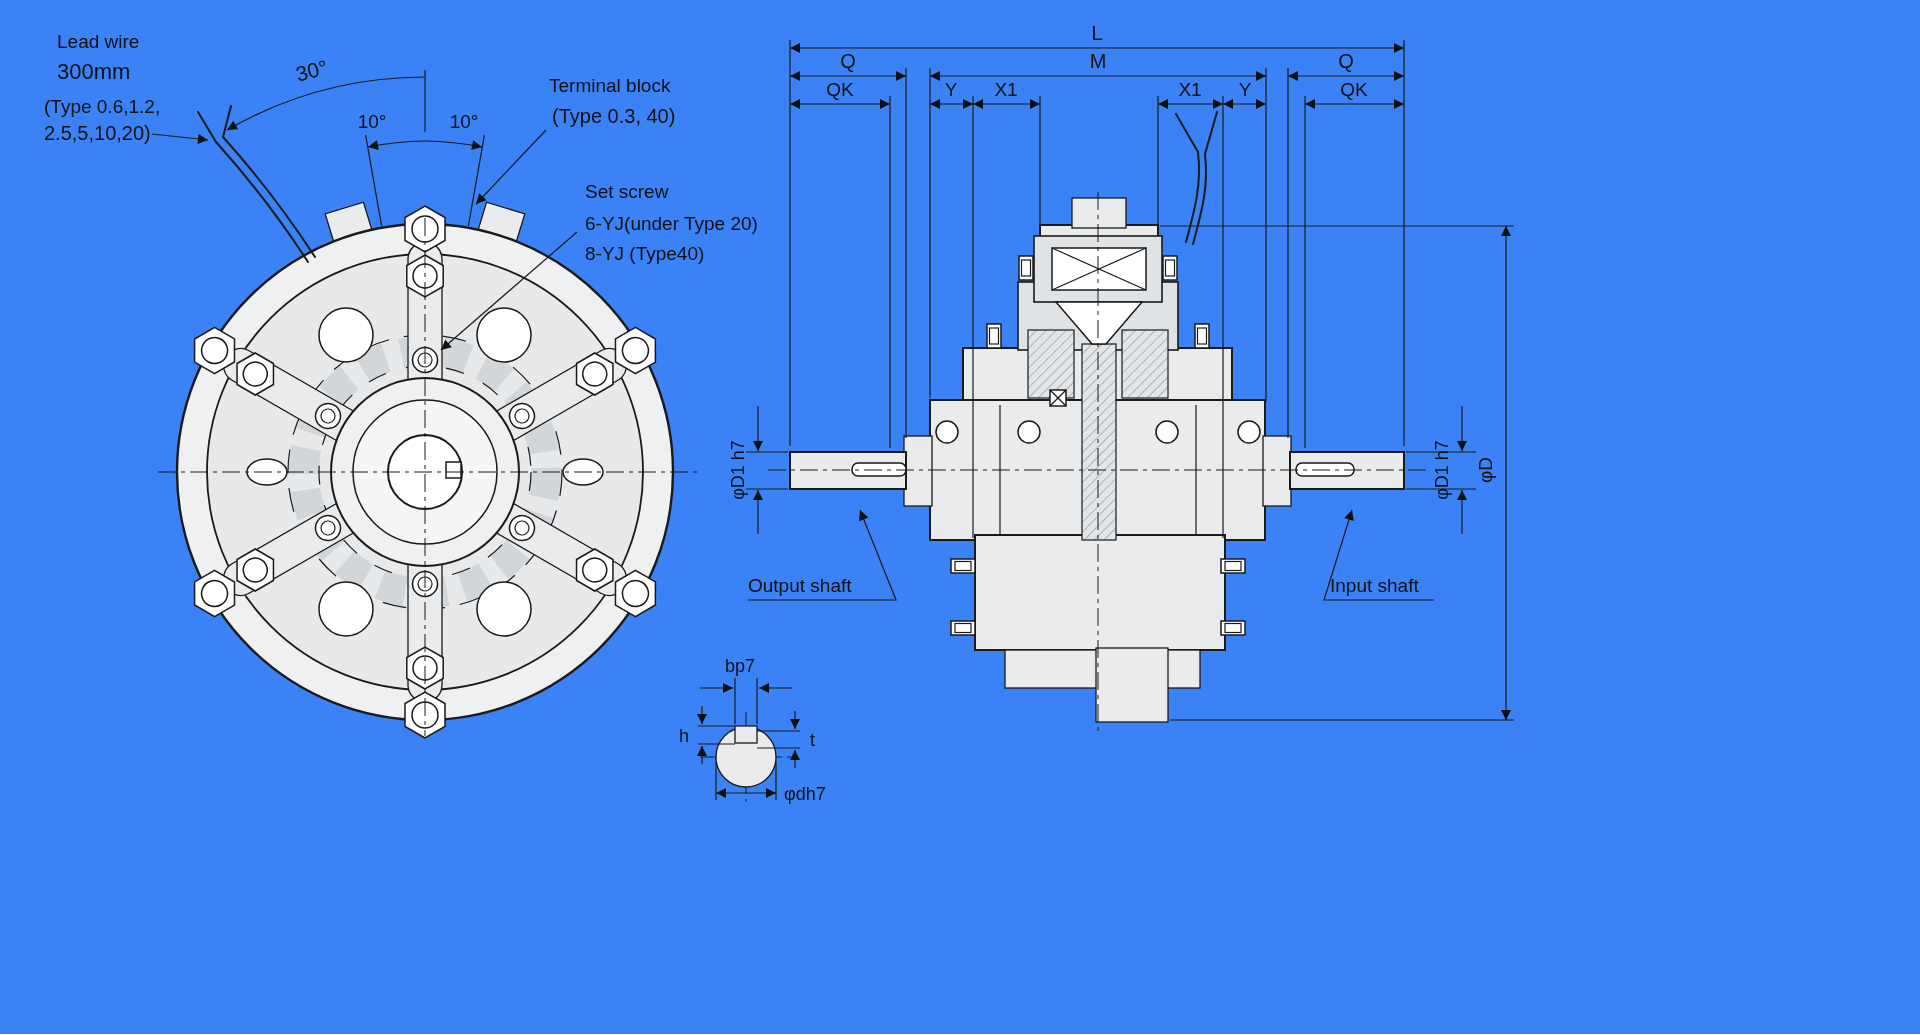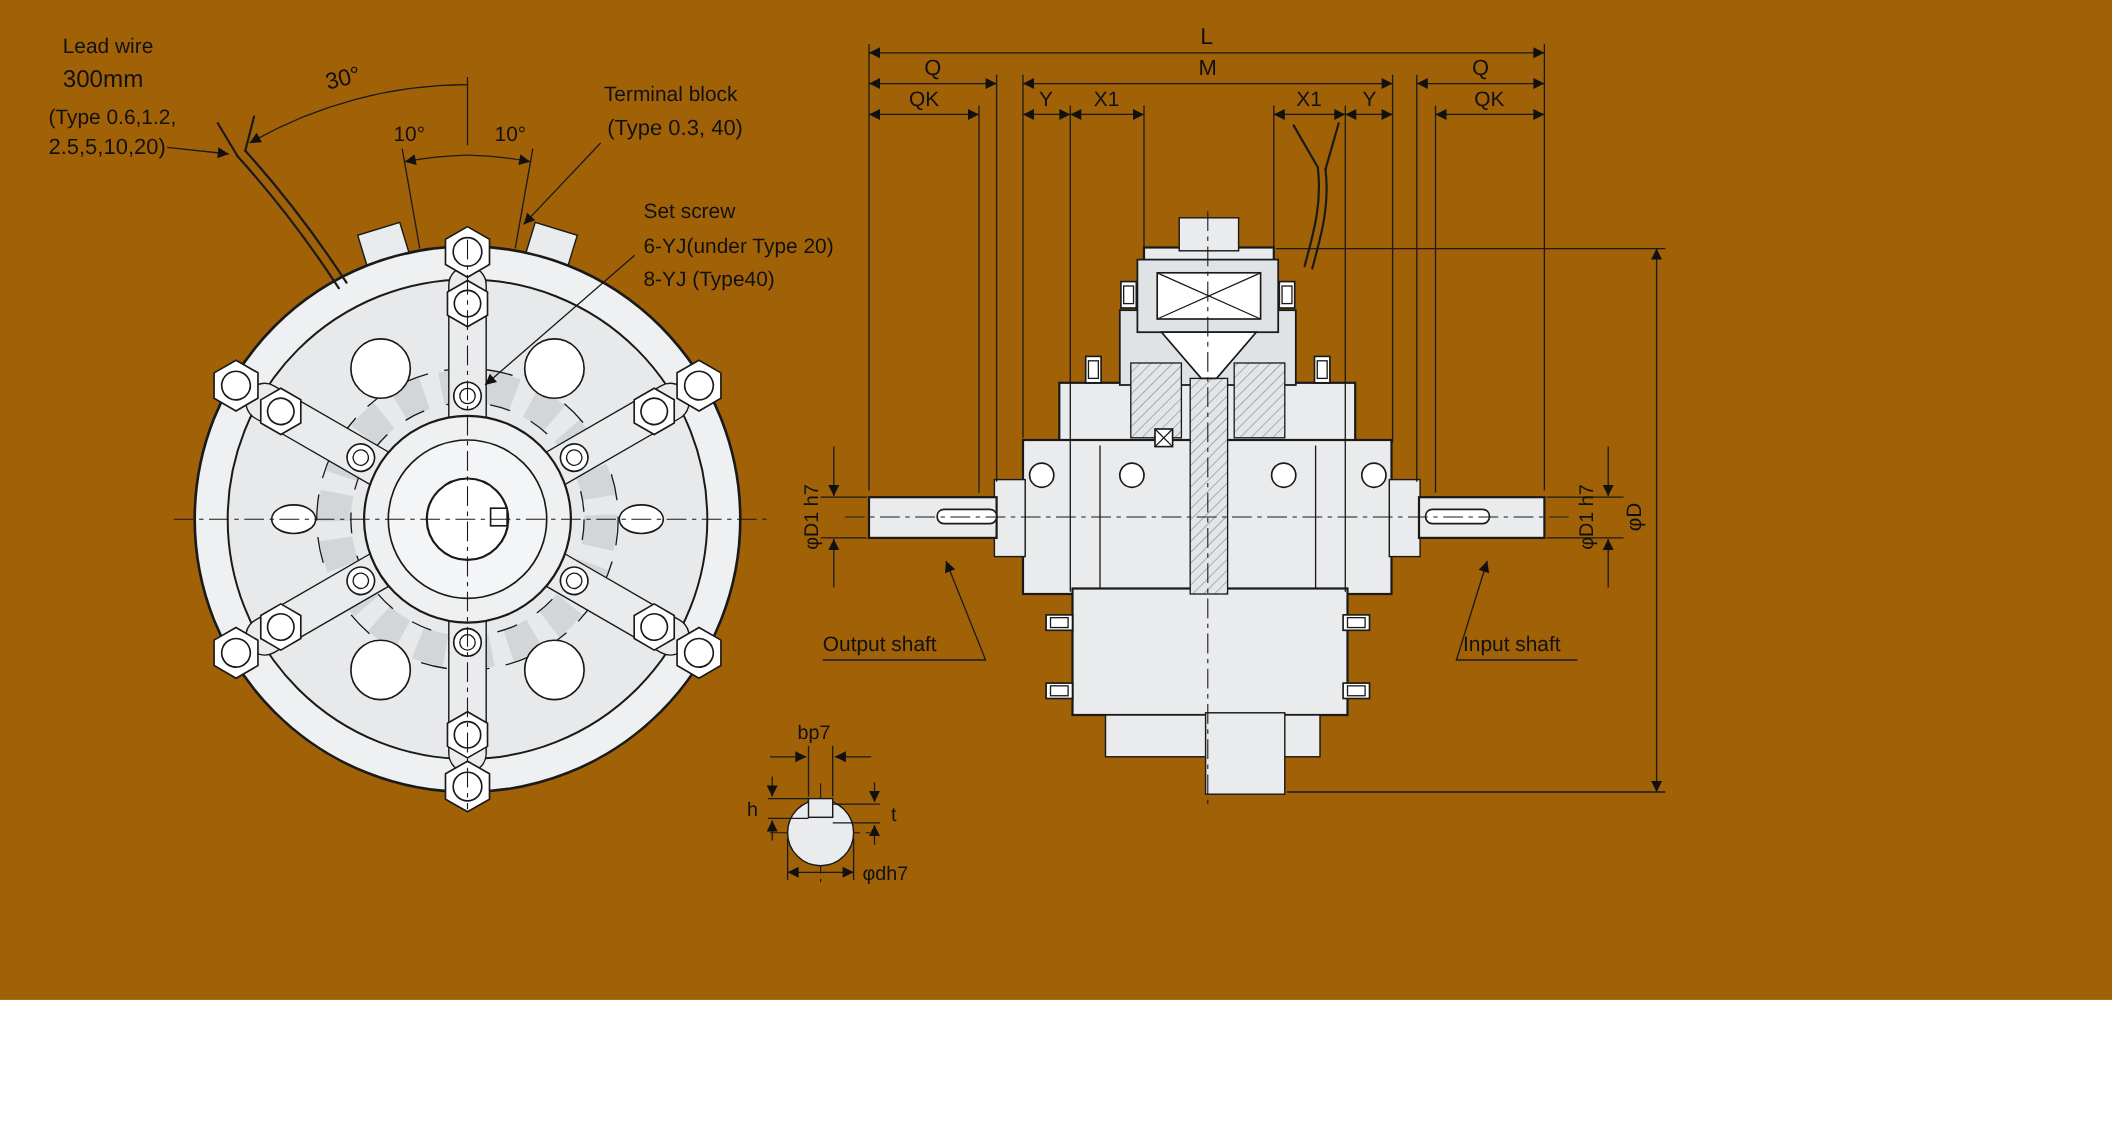--- a/index.html
+++ b/index.html
@@ -1,16 +1,16 @@
 <!DOCTYPE html>
 <html><head>
 <meta charset="utf-8">
 <style>
   html,body{margin:0;padding:0;background:#ffffff;}
-  .stage{position:relative;width:1920px;height:909px;background:#a16207;overflow:hidden;}
+  .stage{position:relative;width:1920px;height:1034px;background:#3b82f6;overflow:hidden;}
   svg{display:block;}
   .txt{font-family:"Liberation Sans",sans-serif;fill:#111;}
   .tc{text-anchor:middle;}
   .ln{stroke:#1a1a1a;stroke-width:2;fill:none;stroke-linecap:round;}
   .ln1{stroke:#1a1a1a;stroke-width:1.2;fill:none;}
   .dim{stroke:#1a1a1a;stroke-width:1.2;fill:none;}
   .cl{stroke:#1a1a1a;stroke-width:1;stroke-dasharray:18 5 4 5;fill:none;}
   .fillL{fill:#e9ebed;stroke:#1a1a1a;stroke-width:2;}
   .fillL1{fill:#e9ebed;stroke:#1a1a1a;stroke-width:1.3;}
   .fillM{fill:#dfe3e6;stroke:#1a1a1a;stroke-width:1.6;}

